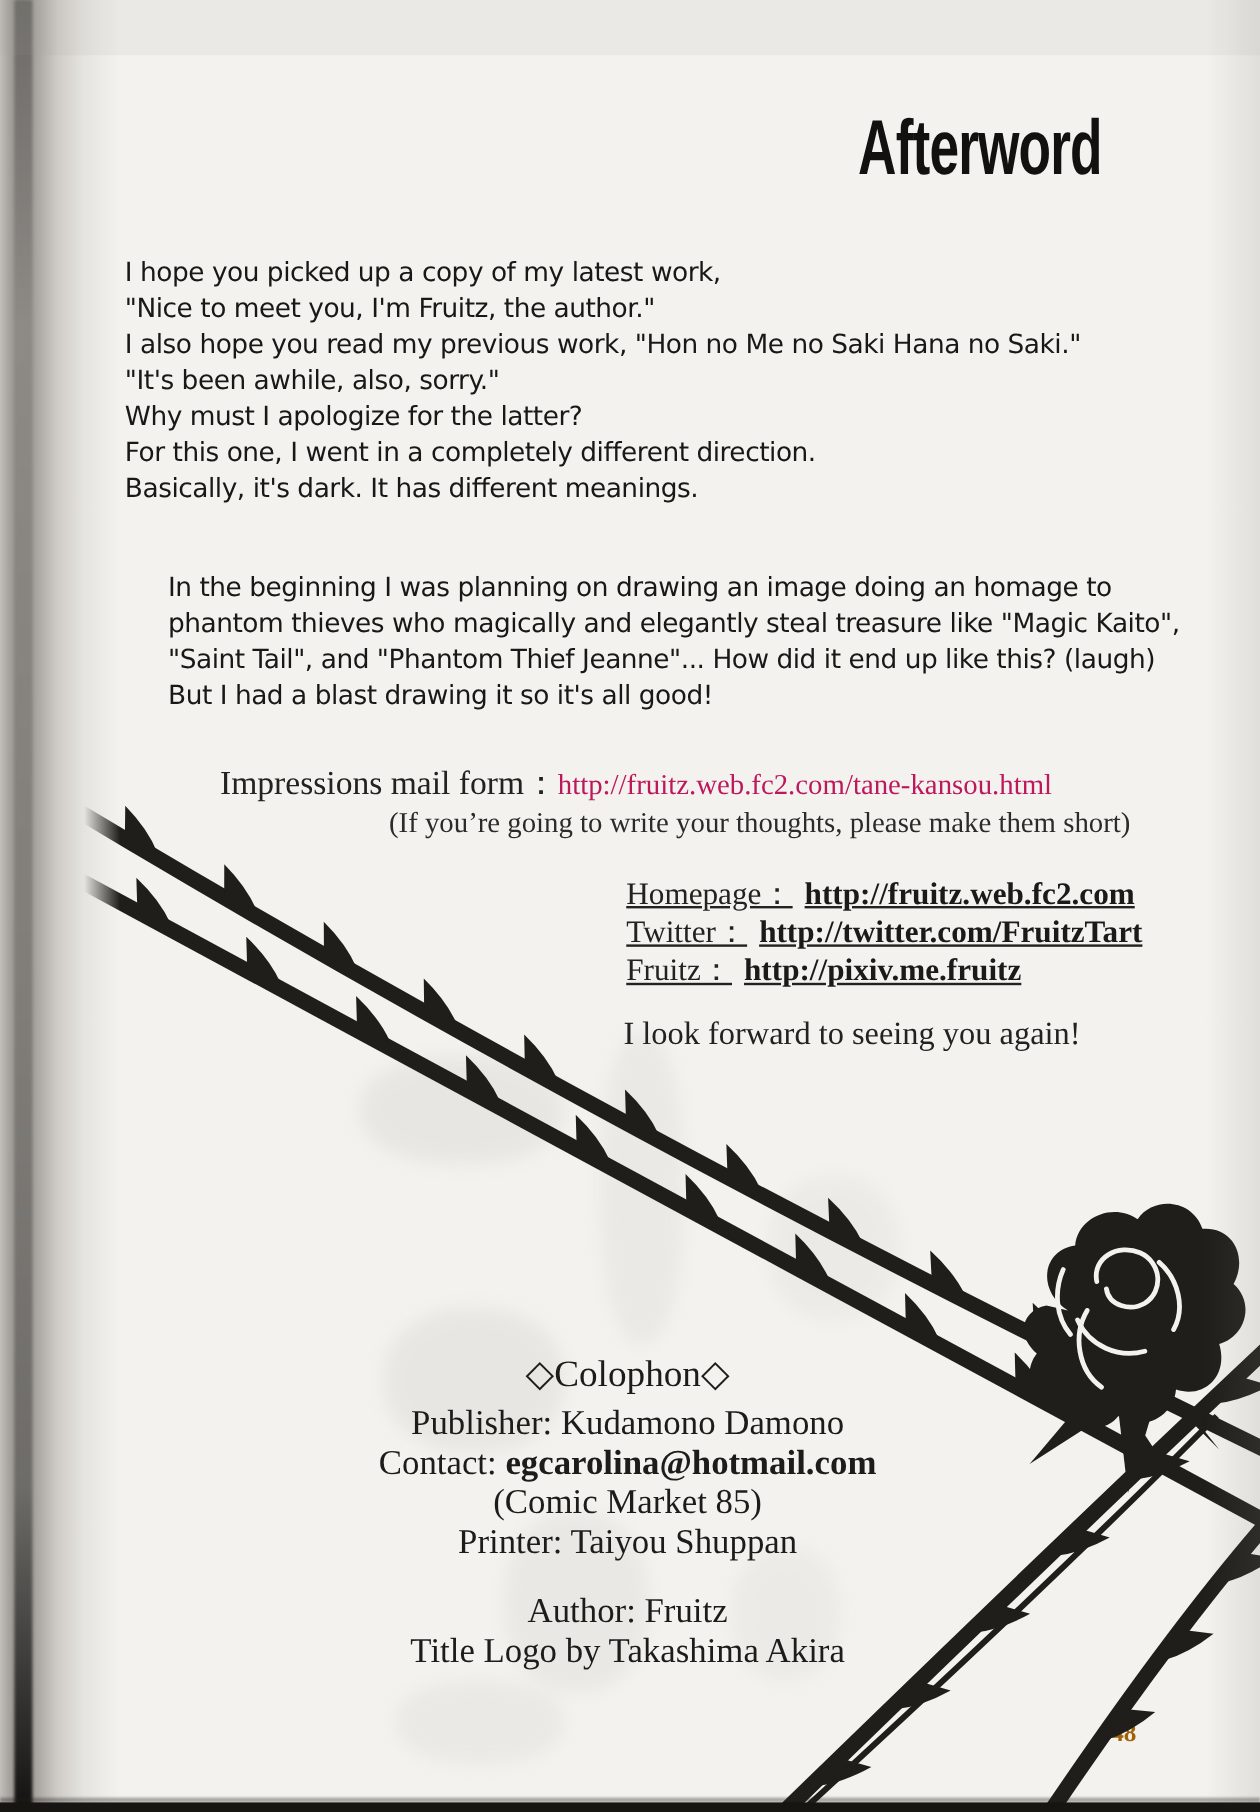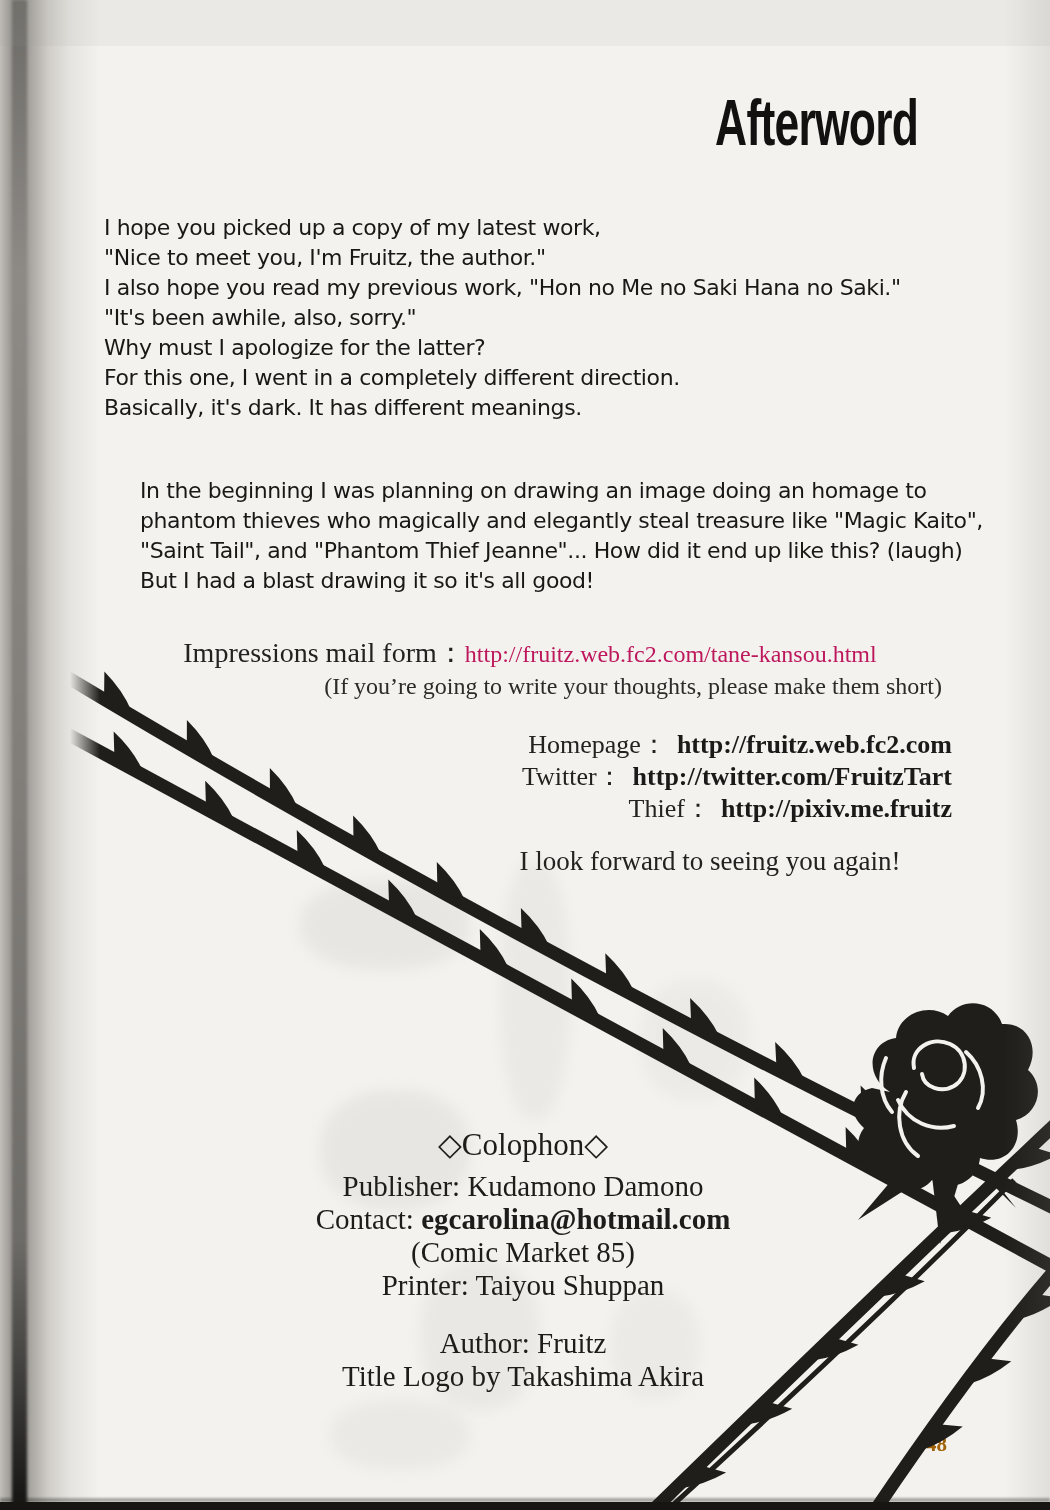--- a/index.html
+++ b/index.html
@@ -28,21 +28,21 @@
   .title{position:absolute;left:680px;top:88px;width:270px;text-align:center;
     font-family:"Liberation Sans",sans-serif;font-weight:700;font-size:60px;color:#121110;
     transform:scaleX(.74) scaleY(1.08);transform-origin:center;letter-spacing:-1px;white-space:nowrap;}
   .comic{position:absolute;left:104px;width:880px;font-family:"DejaVu Sans",sans-serif;
     font-size:22px;line-height:30px;letter-spacing:-.4px;color:#191816;white-space:nowrap;}
   .p1{top:213px;} .p2{top:476px;margin-left:36px;}
   .serif-line{position:absolute;white-space:nowrap;}
   .imp{left:100px;top:634px;width:860px;text-align:center;font-size:28px;}
   .imp .url{font-weight:400;font-size:24px;color:#be185d;}
   .note{right:108px;top:673px;font-size:24px;color:#2c2b29;}
-  .links{position:absolute;right:98px;top:729px;text-align:right;line-height:32px;font-size:26px;}
+  .links{position:absolute;right:98px;top:729px;line-height:32px;font-size:26px;text-decoration:underline;}
   .links .url{font-weight:700;margin-left:10px;color:#1b1a18;}
   .closing{position:absolute;left:430px;top:846px;width:560px;text-align:center;font-size:27px;}
   .colophon{position:absolute;left:95px;top:1128px;width:856px;text-align:center;
     font-size:29px;line-height:33px;color:#1d1c1a;}
   .colophon .head{font-size:31px;margin-bottom:9px;}
   .colophon .bold{font-weight:700;}
   .colophon .gap{height:25px;}
   .pageno{position:absolute;left:926px;top:1432px;width:48px;text-align:left;
     font-size:21px;font-weight:700;color:#a16207;}
   
@@ -89,21 +89,21 @@
   <div class="serif-line note">(If you’re going to write your thoughts, please make them short)</div>
 
   <div class="links">
     <div>
       <span>Homepage：</span><span class="url">http://fruitz.web.fc2.com</span>
     </div>
     <div>
       <span>Twitter：</span><span class="url">http://twitter.com/FruitzTart</span>
     </div>
     <div>
-      <span>Thief：</span><span class="url">http://pixiv.me.fruitz</span>
+      <span>Fruitz：</span><span class="url">http://pixiv.me.fruitz</span>
     </div>
   </div>
 
   <div class="closing">I look forward to seeing you again!</div>
 
   <div class="colophon">
     <div class="head">◇Colophon◇</div>
     <div>Publisher: Kudamono Damono</div>
     <div>
       <span>Contact:</span>

